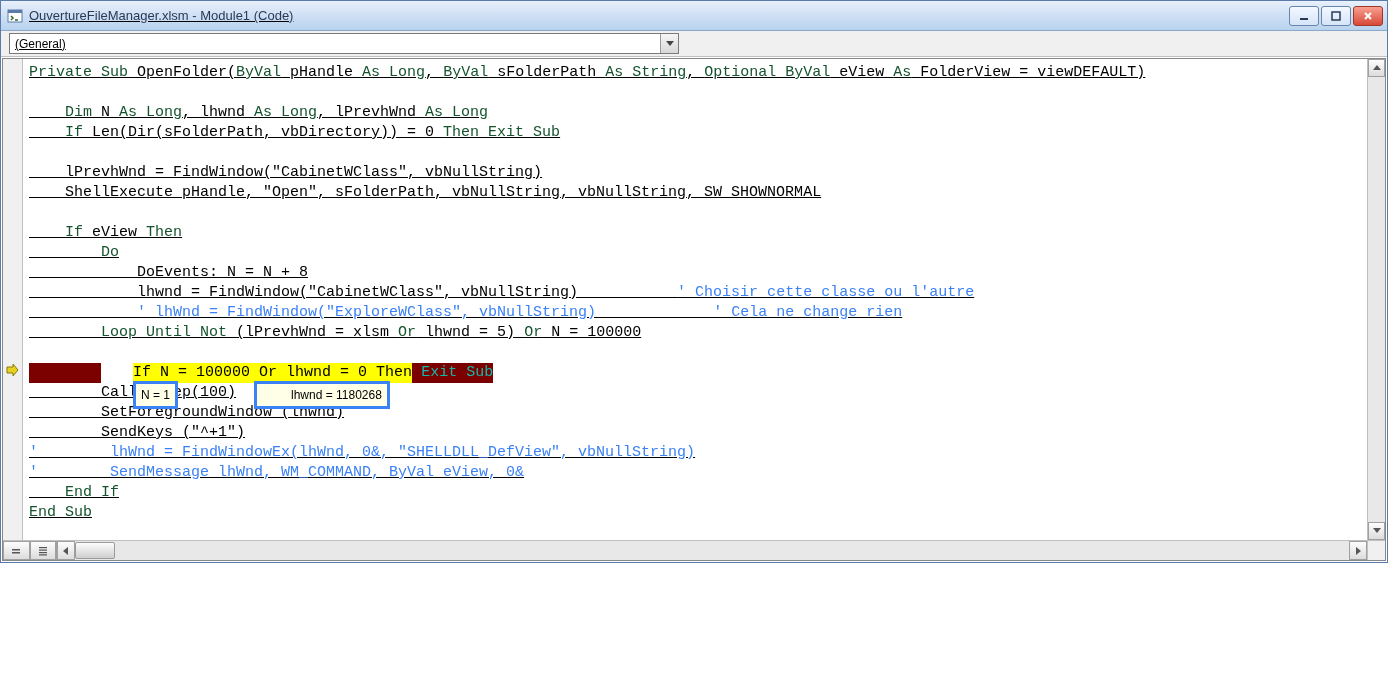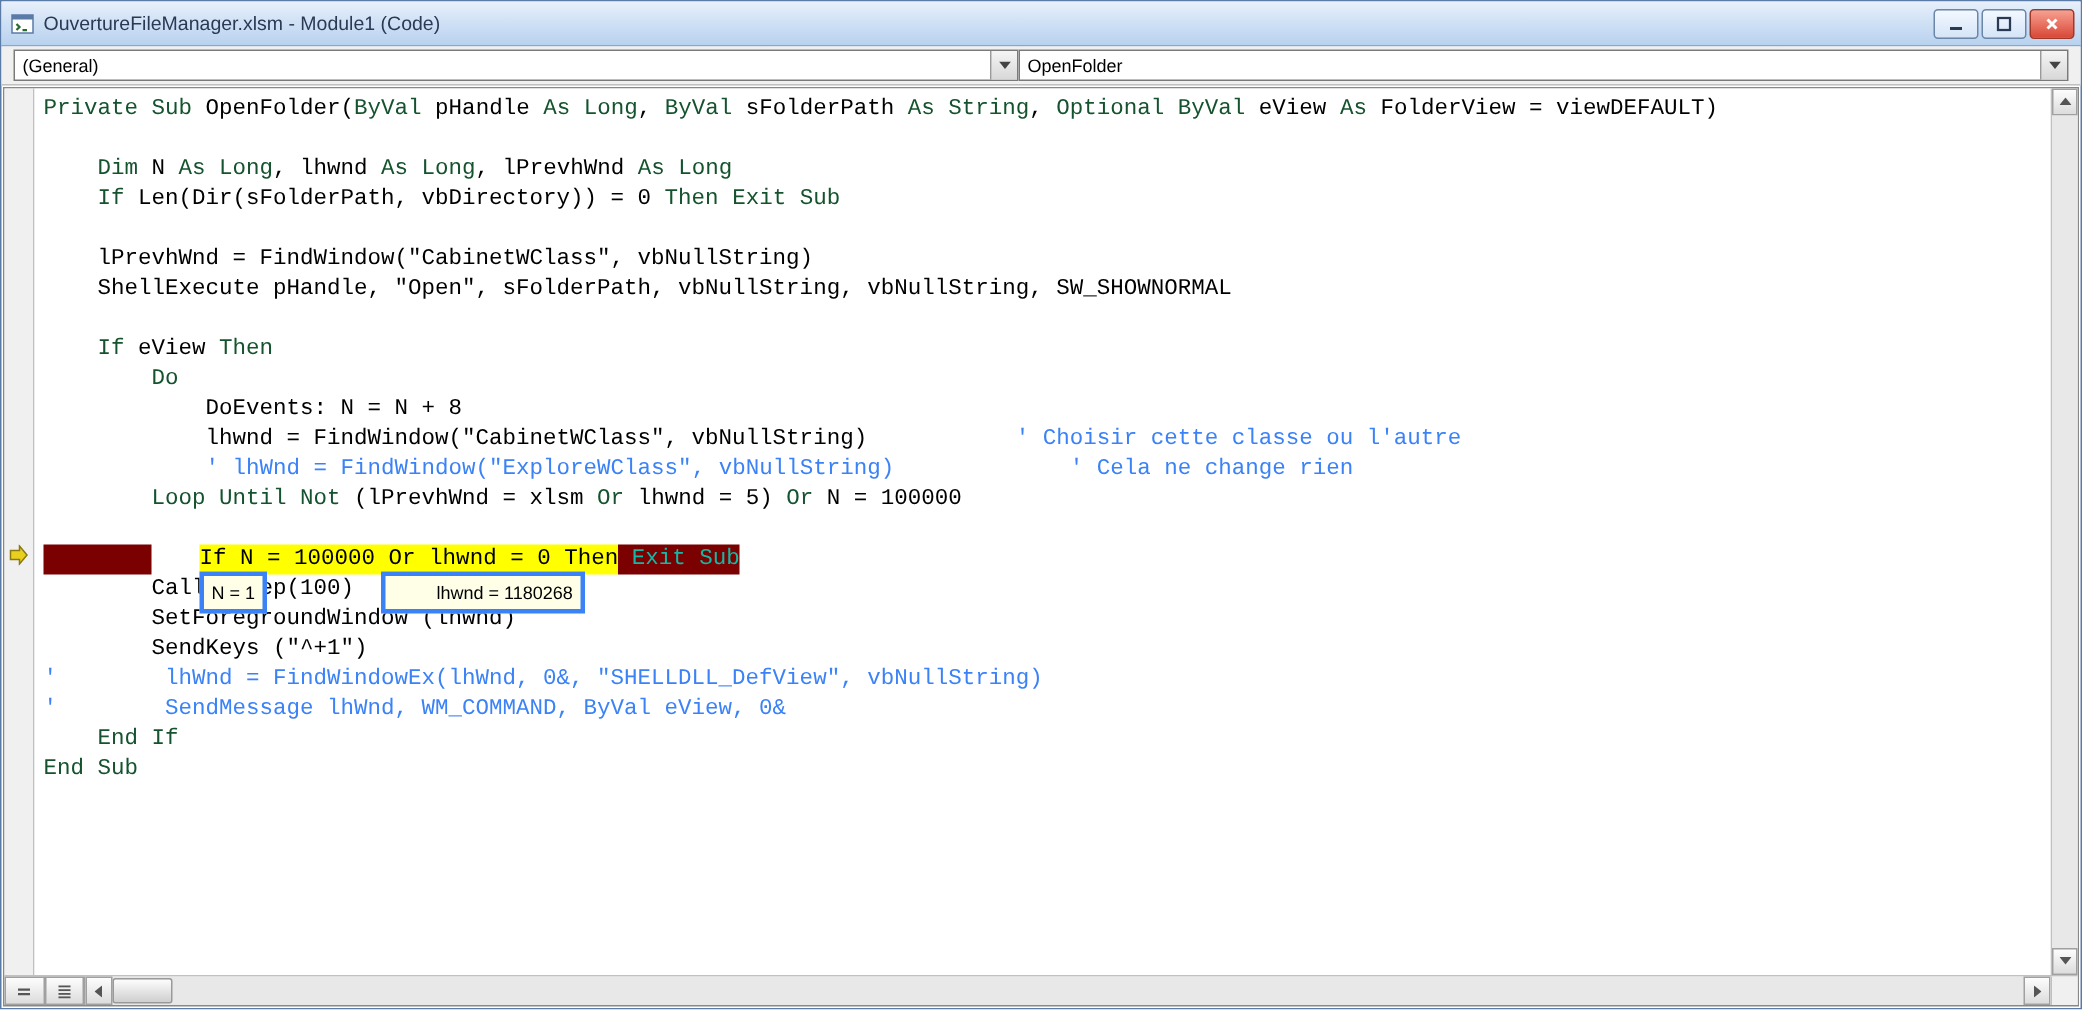--- a/index.html
+++ b/index.html
@@ -4,25 +4,26 @@
 <style>
 * { margin: 0; padding: 0; box-sizing: border-box; }
 body {
   font-family: "Segoe UI", Tahoma, sans-serif;
   font-size: 12px;
   background: #fff;
   overflow: hidden;
 }
 .window {
   width: 1388px;
-  height: 673px;
+  height: 563px;
   border: 1px solid #5a7ba8;
   display: flex;
   flex-direction: column;
   background: #fff;
+  text-decoration: underline;
 }
 .titlebar {
   height: 30px;
   background: linear-gradient(to bottom, #e8f0fb 0%, #cfe0f5 50%, #b8d2ee 100%);
   display: flex;
   align-items: center;
   padding: 0 4px 0 6px;
   border-bottom: 1px solid #8ba8c8;
 }
 .app-icon {
@@ -57,20 +58,21 @@
   border-color: #a03828;
 }
 .win-btn svg { width: 12px; height: 12px; }
 
 .dropdown-bar {
   height: 26px;
   background: #f0f0f0;
   display: flex;
   align-items: center;
   padding: 2px 8px;
+  gap: 12px;
   border-bottom: 1px solid #c0c0c0;
 }
 .dropdown {
   height: 21px;
   background: #fff;
   border: 1px solid #7a7a7a;
   display: flex;
   align-items: center;
   padding: 0 0 0 5px;
   font-size: 12px;
@@ -253,28 +255,20 @@
 
   <div class="dropdown-bar">
     <div class="dropdown left">
       <span class="dropdown-label">(General)</span>
       <span class="dropdown-arrow">
         <svg width="8" height="6" viewBox="0 0 8 6">
             <path d="M0 0 L8 0 L4 5 Z" fill="#444"></path>
           </svg>
       </span>
     </div>
-    <div class="dropdown right">
-      <span class="dropdown-label">OpenFolder</span>
-      <span class="dropdown-arrow">
-        <svg width="8" height="6" viewBox="0 0 8 6">
-            <path d="M0 0 L8 0 L4 5 Z" fill="#444"></path>
-          </svg>
-      </span>
-    </div>
   </div>
 
   <div class="code-outer">
     <div class="code-scroll-wrap">
       <div class="gutter">
         <span class="break-marker" style="top:304px">
           <svg viewBox="0 0 14 14">
               <path d="M2 4 L8 4 L8 1 L13 7 L8 13 L8 10 L2 10 Z" fill="#e8d020" stroke="#8a7a10"></path>
             </svg>
         </span>

